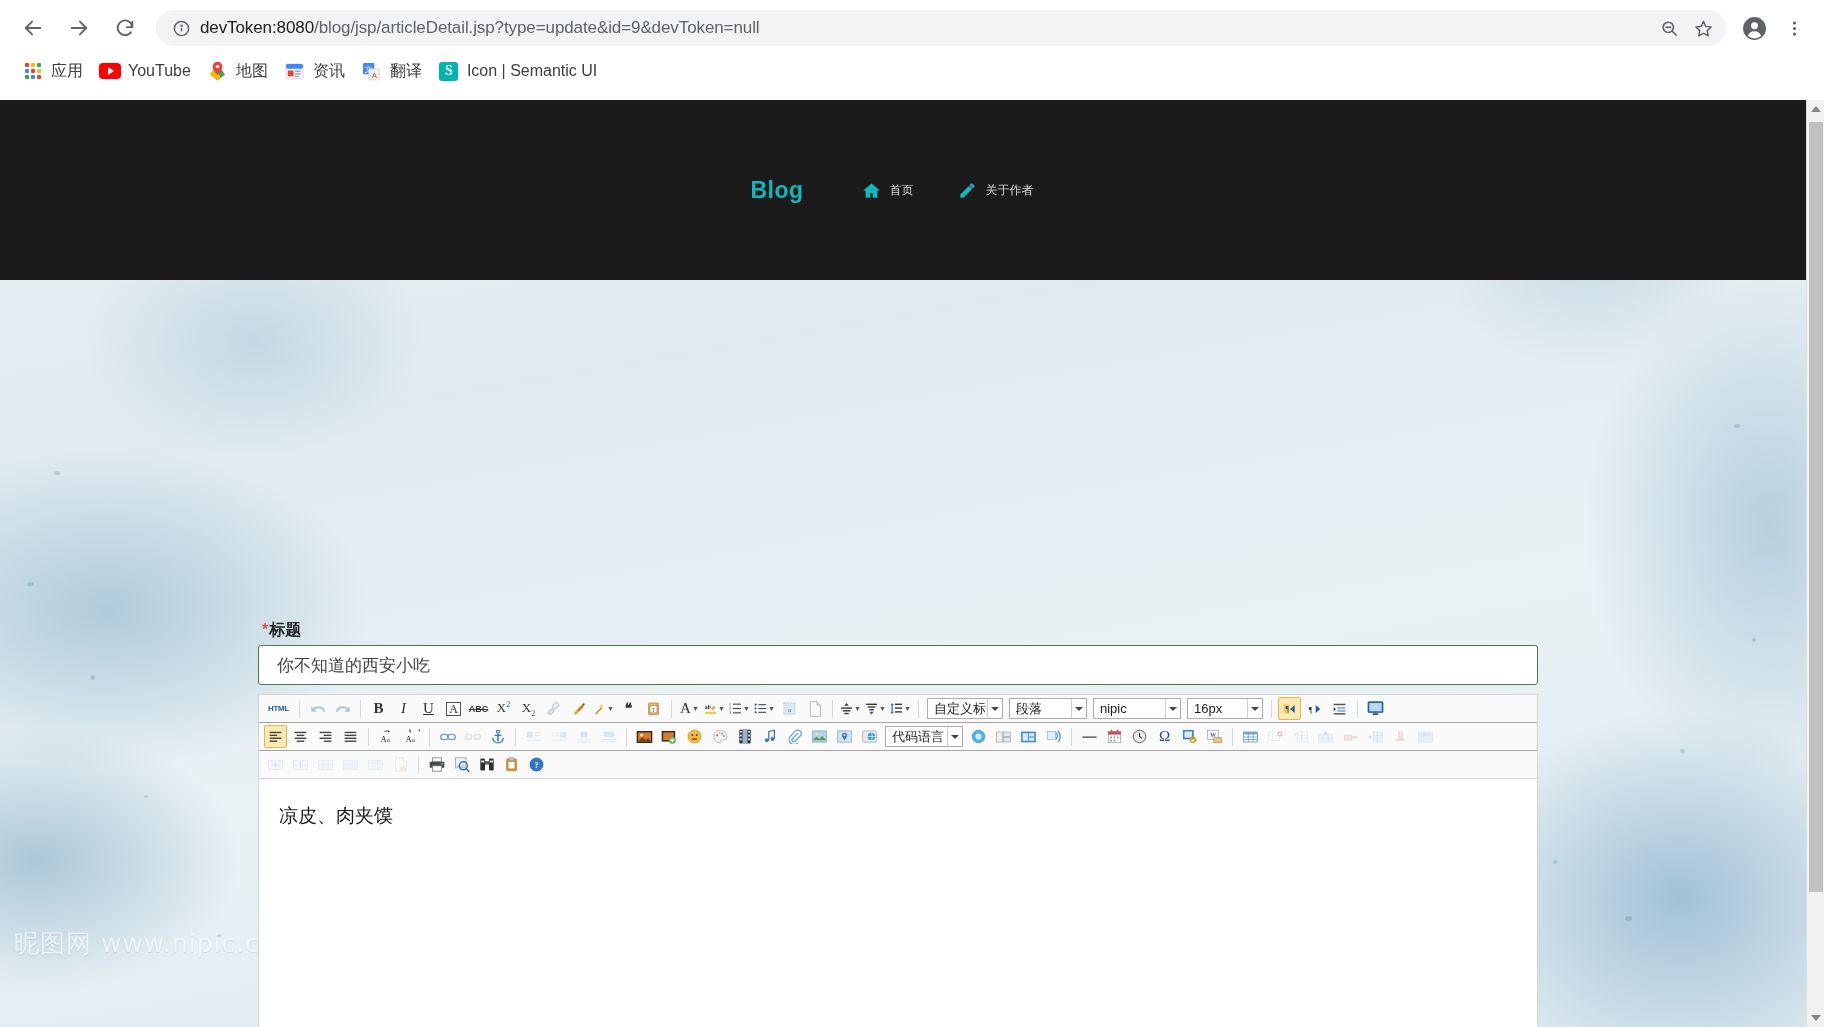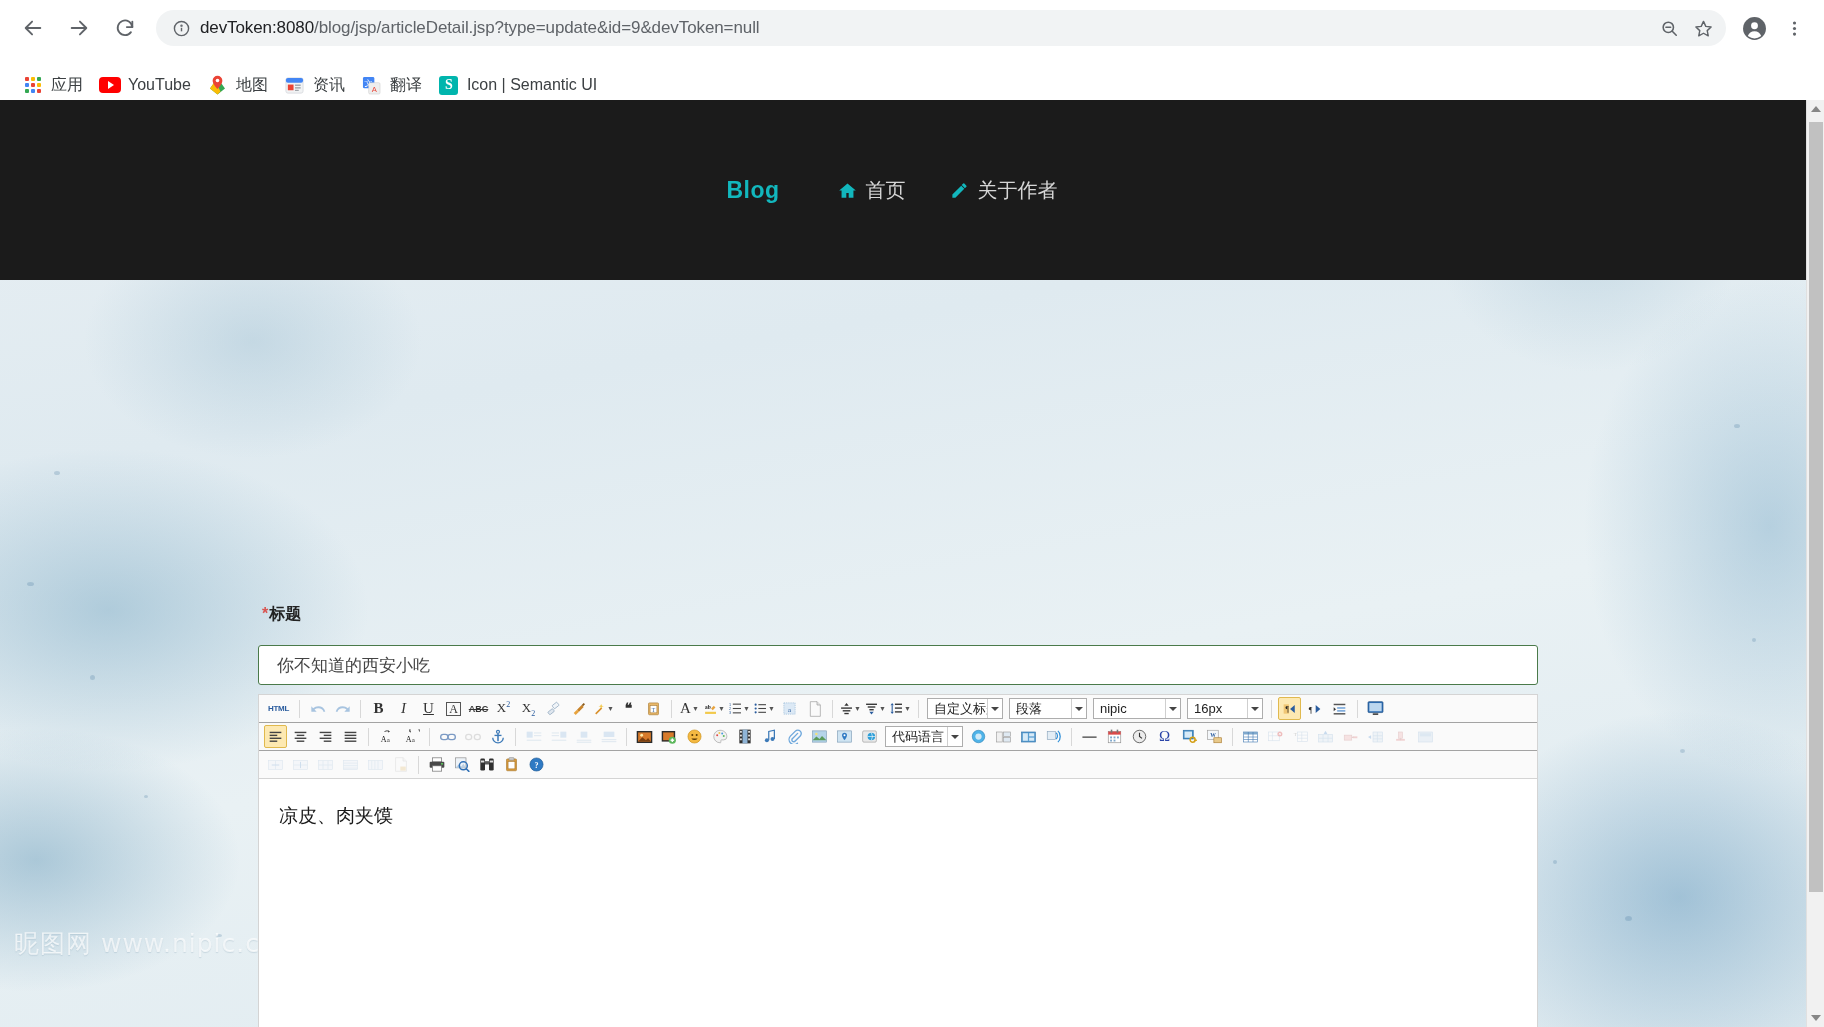--- a/index.html
+++ b/index.html
@@ -30,21 +30,21 @@
     padding-left:8px; letter-spacing:-0.1px;
   }
   .url-text .host { color:#202124; }
   .omni-icons { display:flex; align-items:center; flex:none; }
   .omni-icon { width:34px; height:34px; display:flex; align-items:center; justify-content:center; color:#5f6368; }
   .chrome-right { display:flex; align-items:center; flex:none; }
   .chrome-right .avatar-btn, .chrome-right .menu-btn {
     width:40px; height:40px; display:flex; align-items:center; justify-content:center; color:#5f6368;
   }
 
-  .bookmarks-bar { height:44px; display:flex; align-items:flex-end; padding:0 14px; gap:0; }
+  .bookmarks-bar { height:44px; display:flex; align-items:flex-start; padding:0 14px; gap:0; }
   .bm {
     display:flex; align-items:center; height:30px; padding:0 8px;
     font-size:16px; color:#3c4043; border-radius:4px; white-space:nowrap;
   }
   .bm .bm-ico { width:22px; height:22px; margin-right:7px; flex:none; display:flex; align-items:center; justify-content:center; }
   .apps-grid { display:grid; grid-template-columns:repeat(3,4px); grid-template-rows:repeat(3,4px); gap:2px; }
   .apps-grid i { width:4px; height:4px; border-radius:1px; display:block; }
   .yt-ico { width:22px; height:16px; background:#ff0000; border-radius:4px; display:flex; align-items:center; justify-content:center; }
   .yt-ico:after { content:""; border-left:6px solid #fff; border-top:4px solid transparent; border-bottom:4px solid transparent; margin-left:2px; }
   .sem-ico { width:19px; height:19px; background:#00b5ad; border-radius:3px; color:#fff; font-size:14px; font-weight:bold; display:flex; align-items:center; justify-content:center; font-family:"Liberation Serif", serif; }
@@ -79,28 +79,28 @@
   .site-header {
     position:relative; width:1806px; height:180px; background:#1b1b1b;
     display:flex; align-items:center; justify-content:center;
   }
   .brand {
     color:#12b7bd; font-size:23px; font-weight:bold; letter-spacing:0.5px;
     font-family:"Liberation Sans", sans-serif;
   }
   .nav-links { display:flex; align-items:center; margin-left:36px; }
   .nav-link {
-    display:flex; color:#d6d6d6; font-size:20px; margin-left:0; padding:0 22px;
+    display:flex; align-items:center; color:#d6d6d6; font-size:12px; margin-left:0; padding:0 22px;
   }
   .nav-link .ni { color:#12b7bd; margin-right:9px; display:flex; align-items:center; }
 
   
   .form-wrap { position:relative; padding:0 0 0 0; }
   .field-label {
-    position:absolute; left:262px; top:324px; font-size:16px; color:#222; font-weight:bold;
+    position:absolute; left:262px; top:340px; font-size:16px; color:#222; font-weight:bold;
   }
   .field-label .req { color:#d9534f; margin-right:1px; }
 
   .title-input {
     position:absolute; left:258px; top:365px; width:1280px; height:40px;
     background:#fff; border:1px solid #4a7a4a; border-radius:3px;
     font-size:17px; color:#444; padding:0 18px; outline:none;
     font-family:"Liberation Sans", sans-serif;
   }
 

